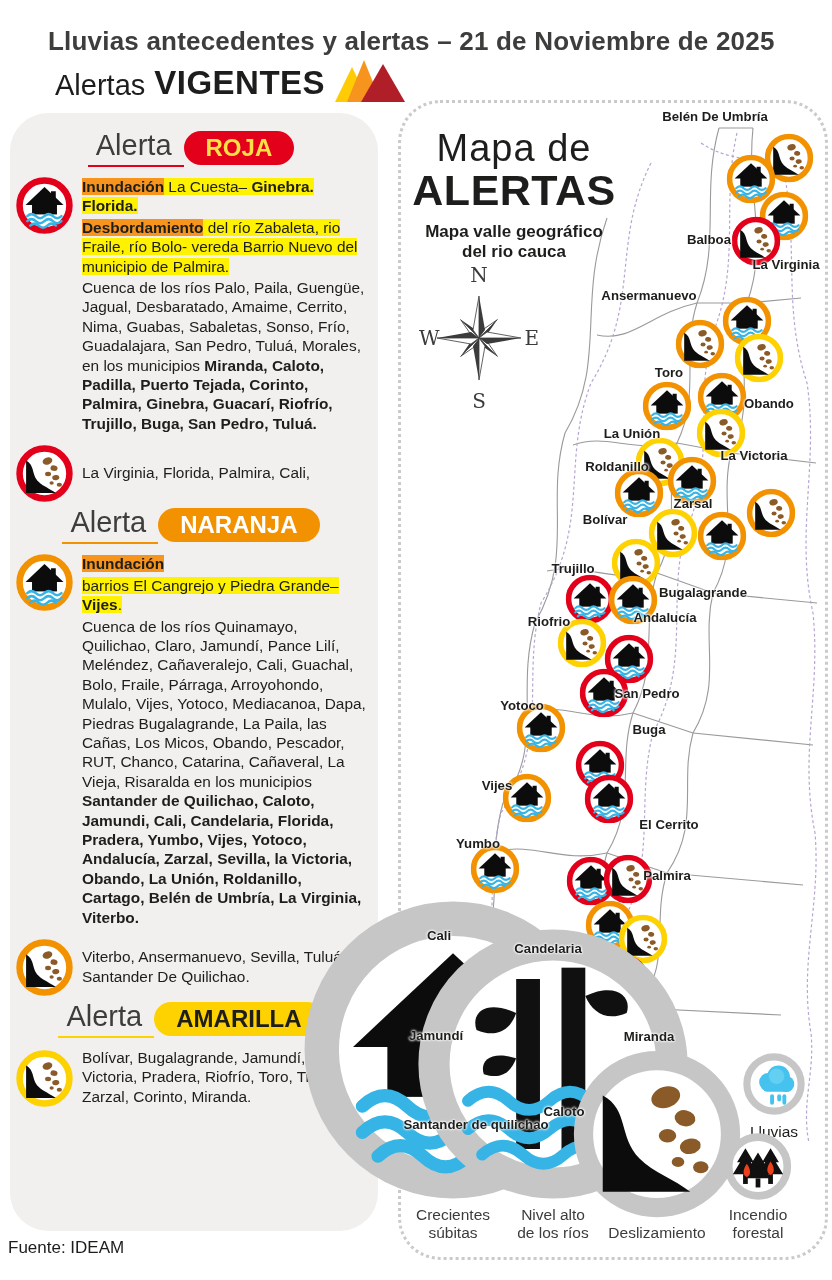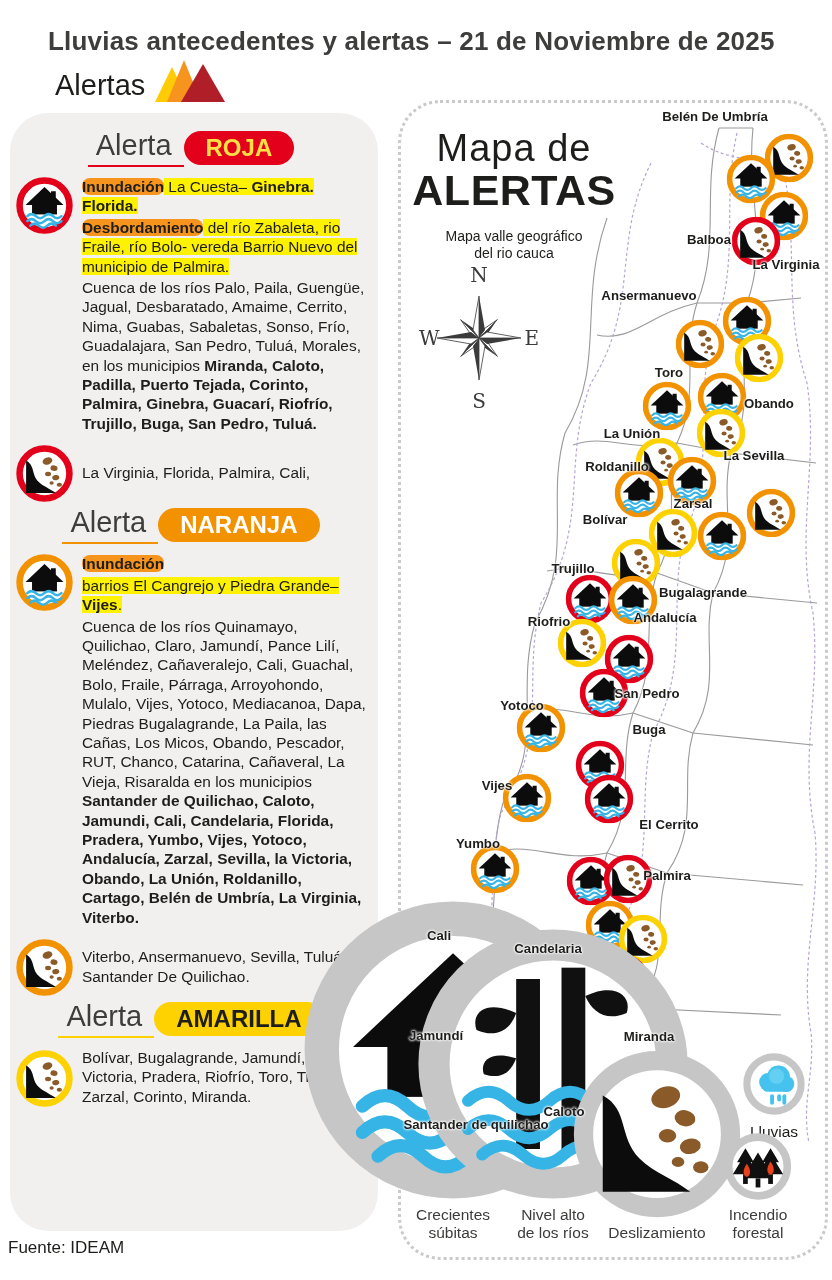--- a/index.html
+++ b/index.html
@@ -22,33 +22,33 @@
   .badge{font-size:24px;font-weight:800;padding:3px 22px;border-radius:17px;}
   .badge-roja{background:var(--red);color:#fde047;}
   .badge-naranja{background:var(--orange);color:#fff;}
   .badge-amarilla{background:var(--yellow);color:#1d1d1b;}
   .item{display:flex;gap:9px;margin:0 0 8px 0;}
   .item.center{align-items:center;margin:10px 0 4px;}
   .ic{width:57px;height:57px;flex:none;}
   .ic svg{display:block;width:100%;height:100%;}
   .txt{width:294px;font-size:15.4px;line-height:1.26;color:#1d1d1b;}
   .txt p{margin:0 0 2px;}
-  .txt .ho{background:var(--hlo);font-weight:700;border-radius:8px;}
+  .txt .ho{background:var(--hlo);font-weight:700;}
   .txt .hy{background:var(--hly);}
   .txt .b{font-weight:700;}
   .footer-src{position:absolute;left:8px;top:1238px;font-size:17px;color:#1d1d1b;}
   
   .map-panel{position:absolute;left:398px;top:100px;width:430px;height:1160px;background:#fff;
              border:3px dotted #cbc9c9;border-radius:42px;box-sizing:border-box;}
   .map-canvas{position:absolute;left:0;top:0;width:424px;height:1154px;}
   .bounds{position:absolute;left:0;top:0;}
   .map-title{position:absolute;left:10px;top:24px;width:206px;text-align:center;color:#1d1d1b;z-index:3;}
   .mt1{font-size:38px;font-weight:400;letter-spacing:1px;}
   .mt2{font-size:43px;font-weight:800;letter-spacing:.5px;margin-top:-4px;}
-  .mt3{font-size:14px;font-weight:400;line-height:1.2;margin-top:13px;white-space:pre-line;}
+  .mt3{font-size:17px;font-weight:700;line-height:1.2;margin-top:7px;white-space:pre-line;}
   .compass{position:absolute;left:18px;top:160px;width:120px;height:150px;z-index:3;}
   .compass .pt{position:absolute;font-family:"DejaVu Serif",serif;font-size:20px;color:#3b3b3b;}
   .pt-n{left:50%;top:0;transform:translateX(-50%);}
   .pt-s{left:50%;bottom:0;transform:translateX(-50%);}
   .pt-w{left:0;top:50%;transform:translateY(-50%);}
   .pt-e{right:0;top:50%;transform:translateY(-50%);}
   .compass svg{position:absolute;left:50%;top:50%;transform:translate(-50%,-50%);}
   .marker{position:absolute;width:49px;height:49px;transform:translate(-50%,-50%);z-index:2;}
   .marker svg{display:block;width:100%;height:100%;}
   .maplabel{position:absolute;transform:translate(-50%,-50%);font-size:13.2px;font-weight:700;
@@ -60,20 +60,21 @@
   .legend-item{position:absolute;bottom:16px;text-align:center;transform:translateX(-50%);z-index:3;}
   .legend-item .ic{width:60px;height:60px;margin:0 auto;}
   .legend-item .lab{font-size:15.5px;line-height:1.12;margin-top:6px;white-space:pre-line;color:#3c3c3b;}
 </style>
 </head>
 <body>
 
 <div class="main-title">Lluvias antecedentes y alertas – 21 de Noviembre de 2025</div>
 <div class="logo-row">
   <span class="logo-prefix">Alertas</span>
+  <span class="logo-word">VIGENTES</span>
   <svg class="logo-tri" width="72" height="42" viewBox="0 0 72 42">
     <polygon points="0,42 17,7 34,42" fill="#ffcb05"></polygon>
     <polygon points="12,42 29,0 46,42" fill="#f7941d"></polygon>
     <polygon points="26,42 48,4 70,42" fill="#b01e28"></polygon>
   </svg>
 </div>
 
 <div class="left-panel">
 
   <div class="alert-header roja">
@@ -915,21 +916,21 @@
           </g>
         </svg>
       </div>
       <div class="maplabel" style="left: 314px; top: 13px;">Belén De Umbría</div>
       <div class="maplabel" style="left: 308px; top: 136px;">Balboa</div>
       <div class="maplabel" style="left: 385px; top: 161px;">La Virginia</div>
       <div class="maplabel" style="left: 248px; top: 192px;">Ansermanuevo</div>
       <div class="maplabel" style="left: 268px; top: 269px;">Toro</div>
       <div class="maplabel" style="left: 368px; top: 300px;">Obando</div>
       <div class="maplabel" style="left: 231px; top: 330px;">La Unión</div>
-      <div class="maplabel" style="left: 353px; top: 352px;">La Sevilla</div>
+      <div class="maplabel" style="left: 353px; top: 352px;">La Victoria</div>
       <div class="maplabel" style="left: 216px; top: 363px;">Roldanillo</div>
       <div class="maplabel" style="left: 292px; top: 400px;">Zarsal</div>
       <div class="maplabel" style="left: 204px; top: 416px;">Bolívar</div>
       <div class="maplabel" style="left: 172px; top: 465px;">Trujillo</div>
       <div class="maplabel" style="left: 302px; top: 489px;">Bugalagrande</div>
       <div class="maplabel" style="left: 264px; top: 514px;">Andalucía</div>
       <div class="maplabel" style="left: 148px; top: 518px;">Riofrio</div>
       <div class="maplabel" style="left: 246px; top: 590px;">San Pedro</div>
       <div class="maplabel" style="left: 121px; top: 602px;">Yotoco</div>
       <div class="maplabel" style="left: 248px; top: 626px;">Buga</div>

